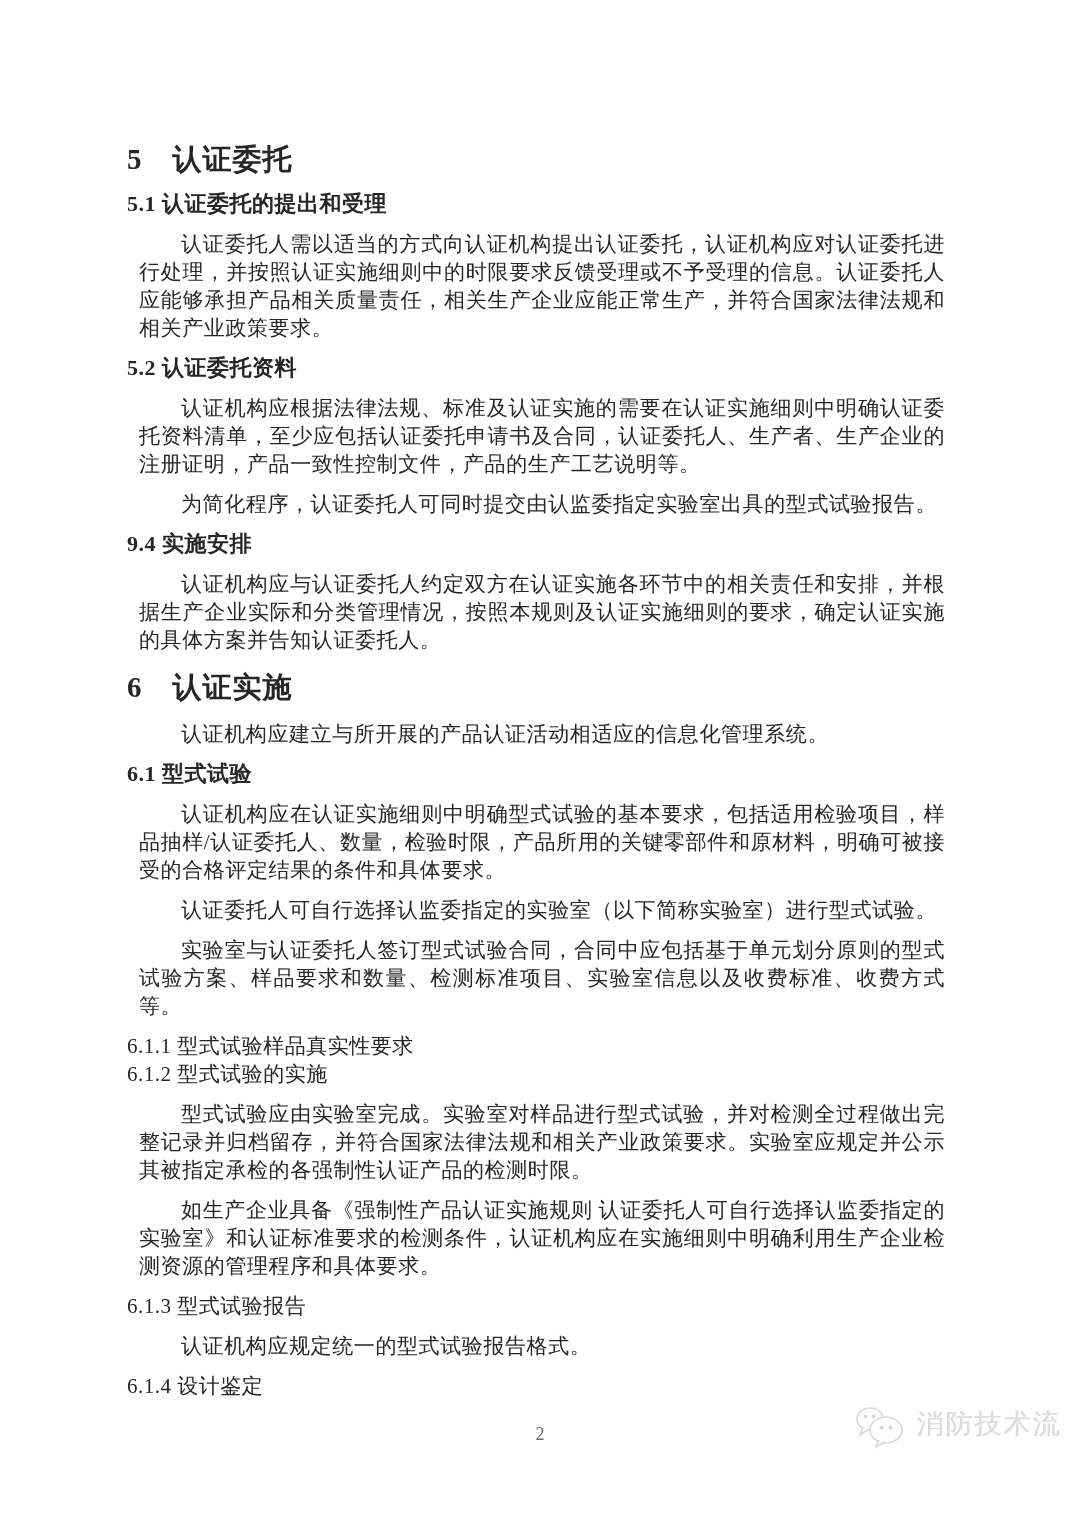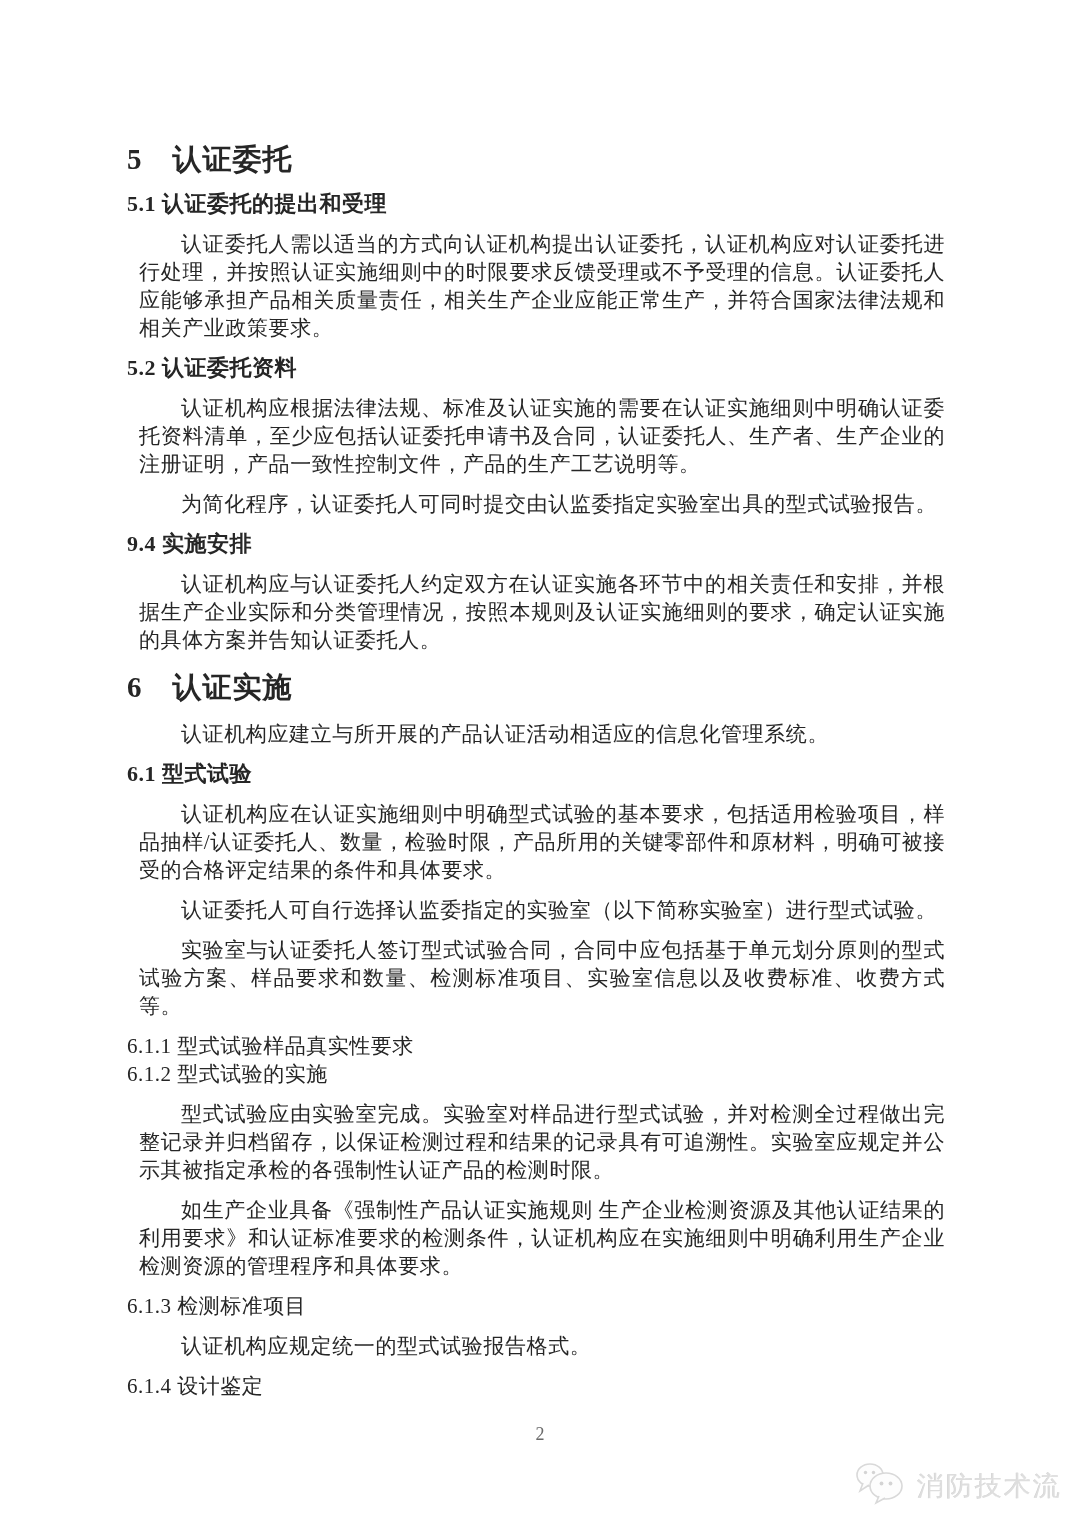--- a/index.html
+++ b/index.html
@@ -56,24 +56,23 @@
     top: 1424px;
     left: 0;
     width: 1080px;
     text-align: center;
     font-size: 18px;
     color: #6a6a6a;
     letter-spacing: 0;
   }
   .watermark {
     position: absolute;
-    top: 1462px;
+    top: 1406px;
     right: 18px;
     display: flex;
-    align-items: center;
     gap: 10px;
   }
   .watermark-text {
     font-size: 27px;
     color: #dedede;
     letter-spacing: 2px;
     text-shadow: 1px 1px 0 #ffffff, -0.5px -0.5px 0 #d0d0d0;
     font-family: "Liberation Sans", "DejaVu Sans", sans-serif;
   }
   .wm-icon {
@@ -93,23 +92,23 @@
   <div class="h2">9.4 实施安排</div>
   <p class="para">认证机构应与认证委托人约定双方在认证实施各环节中的相关责任和安排，并根据生产企业实际和分类管理情况，按照本规则及认证实施细则的要求，确定认证实施的具体方案并告知认证委托人。</p>
   <div class="h1">6　认证实施</div>
   <p class="para">认证机构应建立与所开展的产品认证活动相适应的信息化管理系统。</p>
   <div class="h2">6.1 型式试验</div>
   <p class="para">认证机构应在认证实施细则中明确型式试验的基本要求，包括适用检验项目，样品抽样/认证委托人、数量，检验时限，产品所用的关键零部件和原材料，明确可被接受的合格评定结果的条件和具体要求。</p>
   <p class="para">认证委托人可自行选择认监委指定的实验室（以下简称实验室）进行型式试验。</p>
   <p class="para">实验室与认证委托人签订型式试验合同，合同中应包括基于单元划分原则的型式试验方案、样品要求和数量、检测标准项目、实验室信息以及收费标准、收费方式等。</p>
   <div class="h3">6.1.1 型式试验样品真实性要求</div>
   <div class="h3">6.1.2 型式试验的实施</div>
-  <p class="para">型式试验应由实验室完成。实验室对样品进行型式试验，并对检测全过程做出完整记录并归档留存，以保证检测过程和结果的记录具有可追溯性。实验室应规定并公示其被指定承检的各强制性认证产品的检测时限。</p>
-  <p class="para">如生产企业具备《强制性产品认证实施规则 生产企业检测资源及其他认证结果的利用要求》和认证标准要求的检测条件，认证机构应在实施细则中明确利用生产企业检测资源的管理程序和具体要求。</p>
-  <div class="h3">6.1.3 检测标准项目</div>
+  <p class="para">型式试验应由实验室完成。实验室对样品进行型式试验，并对检测全过程做出完整记录并归档留存，并符合国家法律法规和相关产业政策要求。实验室应规定并公示其被指定承检的各强制性认证产品的检测时限。</p>
+  <p class="para">如生产企业具备《强制性产品认证实施规则 认证委托人可自行选择认监委指定的实验室》和认证标准要求的检测条件，认证机构应在实施细则中明确利用生产企业检测资源的管理程序和具体要求。</p>
+  <div class="h3">6.1.3 型式试验报告</div>
   <p class="para">认证机构应规定统一的型式试验报告格式。</p>
   <div class="h3">6.1.4 设计鉴定</div>
 </div>
 
 <div class="page-number">2</div>
 
 <div class="watermark">
   <span class="wm-icon">
     <svg width="52" height="44" viewBox="0 0 52 44">
       <g fill="#fdfdfd" stroke="#d9d9d9" stroke-width="1.6">

